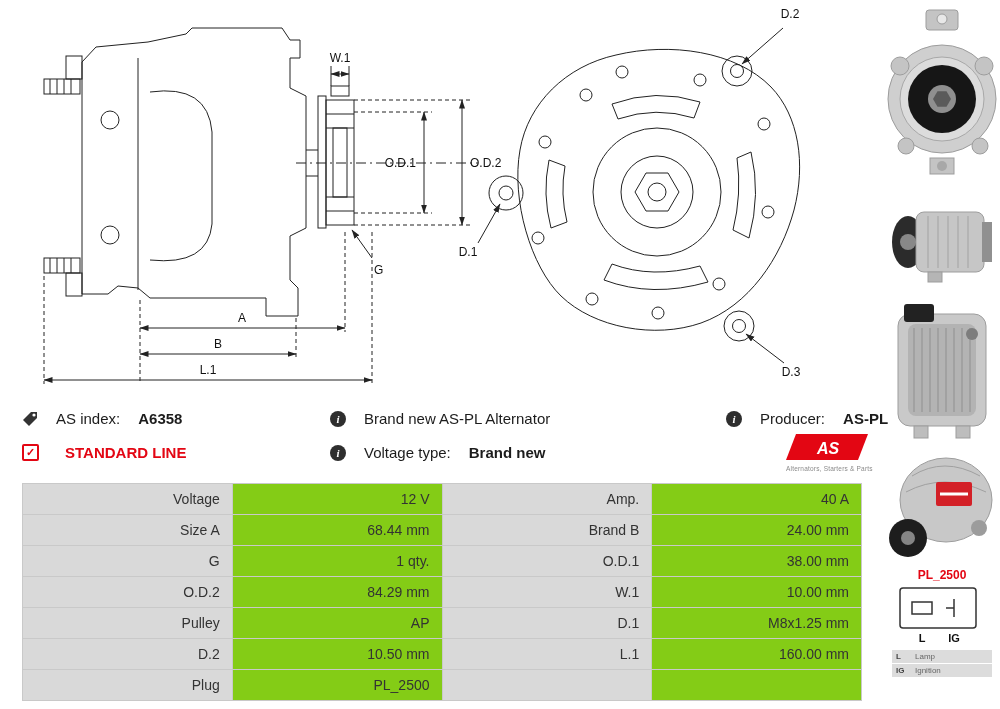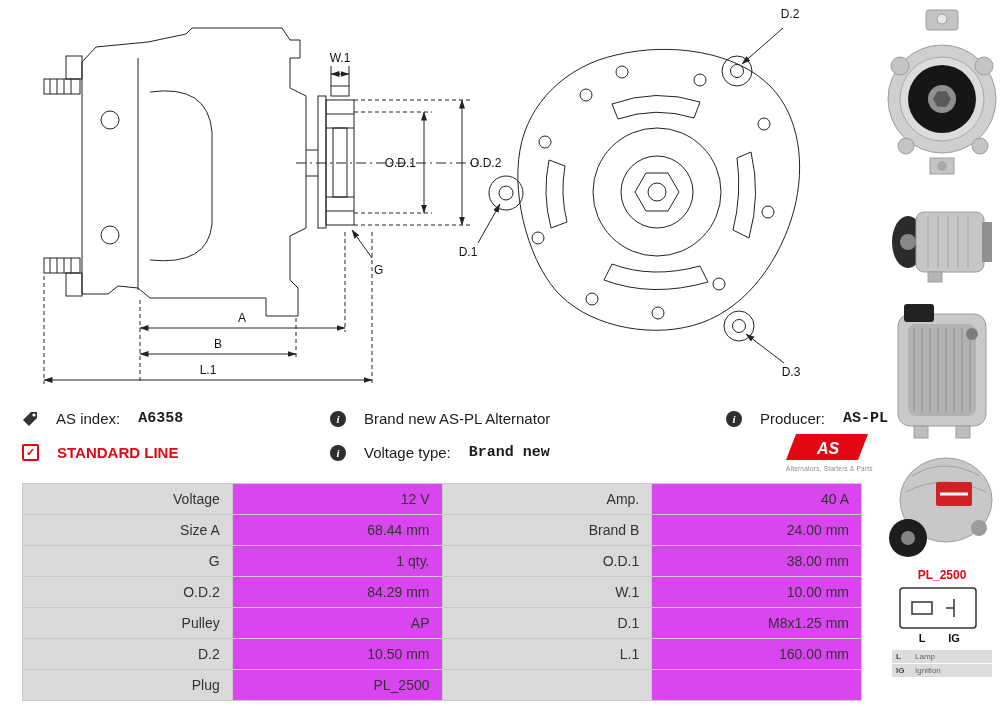--- a/index.html
+++ b/index.html
@@ -1,37 +1,37 @@
 <!DOCTYPE html>
 <html><head>
 <meta charset="utf-8">
 <style>
   html,body{margin:0;padding:0;background:#fff;font-family:"Liberation Sans",sans-serif;}
   .page{position:relative;width:1000px;height:709px;background:#fff;overflow:hidden;}
 
   .drawing-area{position:absolute;left:0;top:0;width:880px;height:405px;}
 
   .info-item{position:absolute;display:flex;align-items:center;gap:18px;font-size:15px;color:#1c1c1c;white-space:nowrap;}
-  .info-item b{font-weight:bold;font-family:Liberation Mono, monospace;}
+  .info-item b{font-weight:bold;}
   .info-icon{width:16px;height:16px;border-radius:50%;background:#2e2e2e;color:#fff;font-size:11px;
     font-weight:bold;font-style:italic;display:inline-flex;align-items:center;justify-content:center;
     font-family:"Liberation Serif",serif;flex:0 0 auto;}
   .check-icon{width:13px;height:13px;border:2px solid #e30613;color:#e30613;font-size:11px;font-weight:bold;
     display:inline-flex;align-items:center;justify-content:center;border-radius:2px;flex:0 0 auto;}
-  .red{color:#e30613;font-weight:bold;}
+  .red{color:#e30613;font-weight:bold;margin-left:8px;}
 
   .logo{position:absolute;width:82px;text-align:left;}
   .logo-caption{font-size:6.5px;color:#8a8a8a;margin-top:1px;letter-spacing:.2px;white-space:nowrap;}
 
   table.spec-table{position:absolute;left:22px;top:483px;width:840px;border-collapse:collapse;
     table-layout:fixed;font-size:14px;color:#333;border-radius:23px;}
   table.spec-table td{border:1px solid #c9c9c9;padding:0 12px;height:30px;text-align:right;
     overflow:hidden;white-space:nowrap;}
   td.lbl{background:#d9d9d9;}
-  td.val{background:#d946ef;}
+  td.val{background:#84cc16;}
 
   .sidebar{position:absolute;left:884px;top:0;width:116px;height:709px;}
   .photo{position:absolute;left:0;}
   .plug-code{position:absolute;left:0;top:568px;width:116px;text-align:center;color:#e30613;
     font-weight:bold;font-size:12px;}
   .plug-wrap{position:absolute;left:10px;top:586px;}
   .legend{position:absolute;left:8px;top:650px;width:100px;font-size:8px;color:#666;}
   .legend-row{display:flex;background:#dcdcdc;border-bottom:1px solid #fff;padding:2px 4px;gap:6px;align-items:center;}
   .legend-pin{font-weight:bold;width:13px;color:#444;}
 </style>

